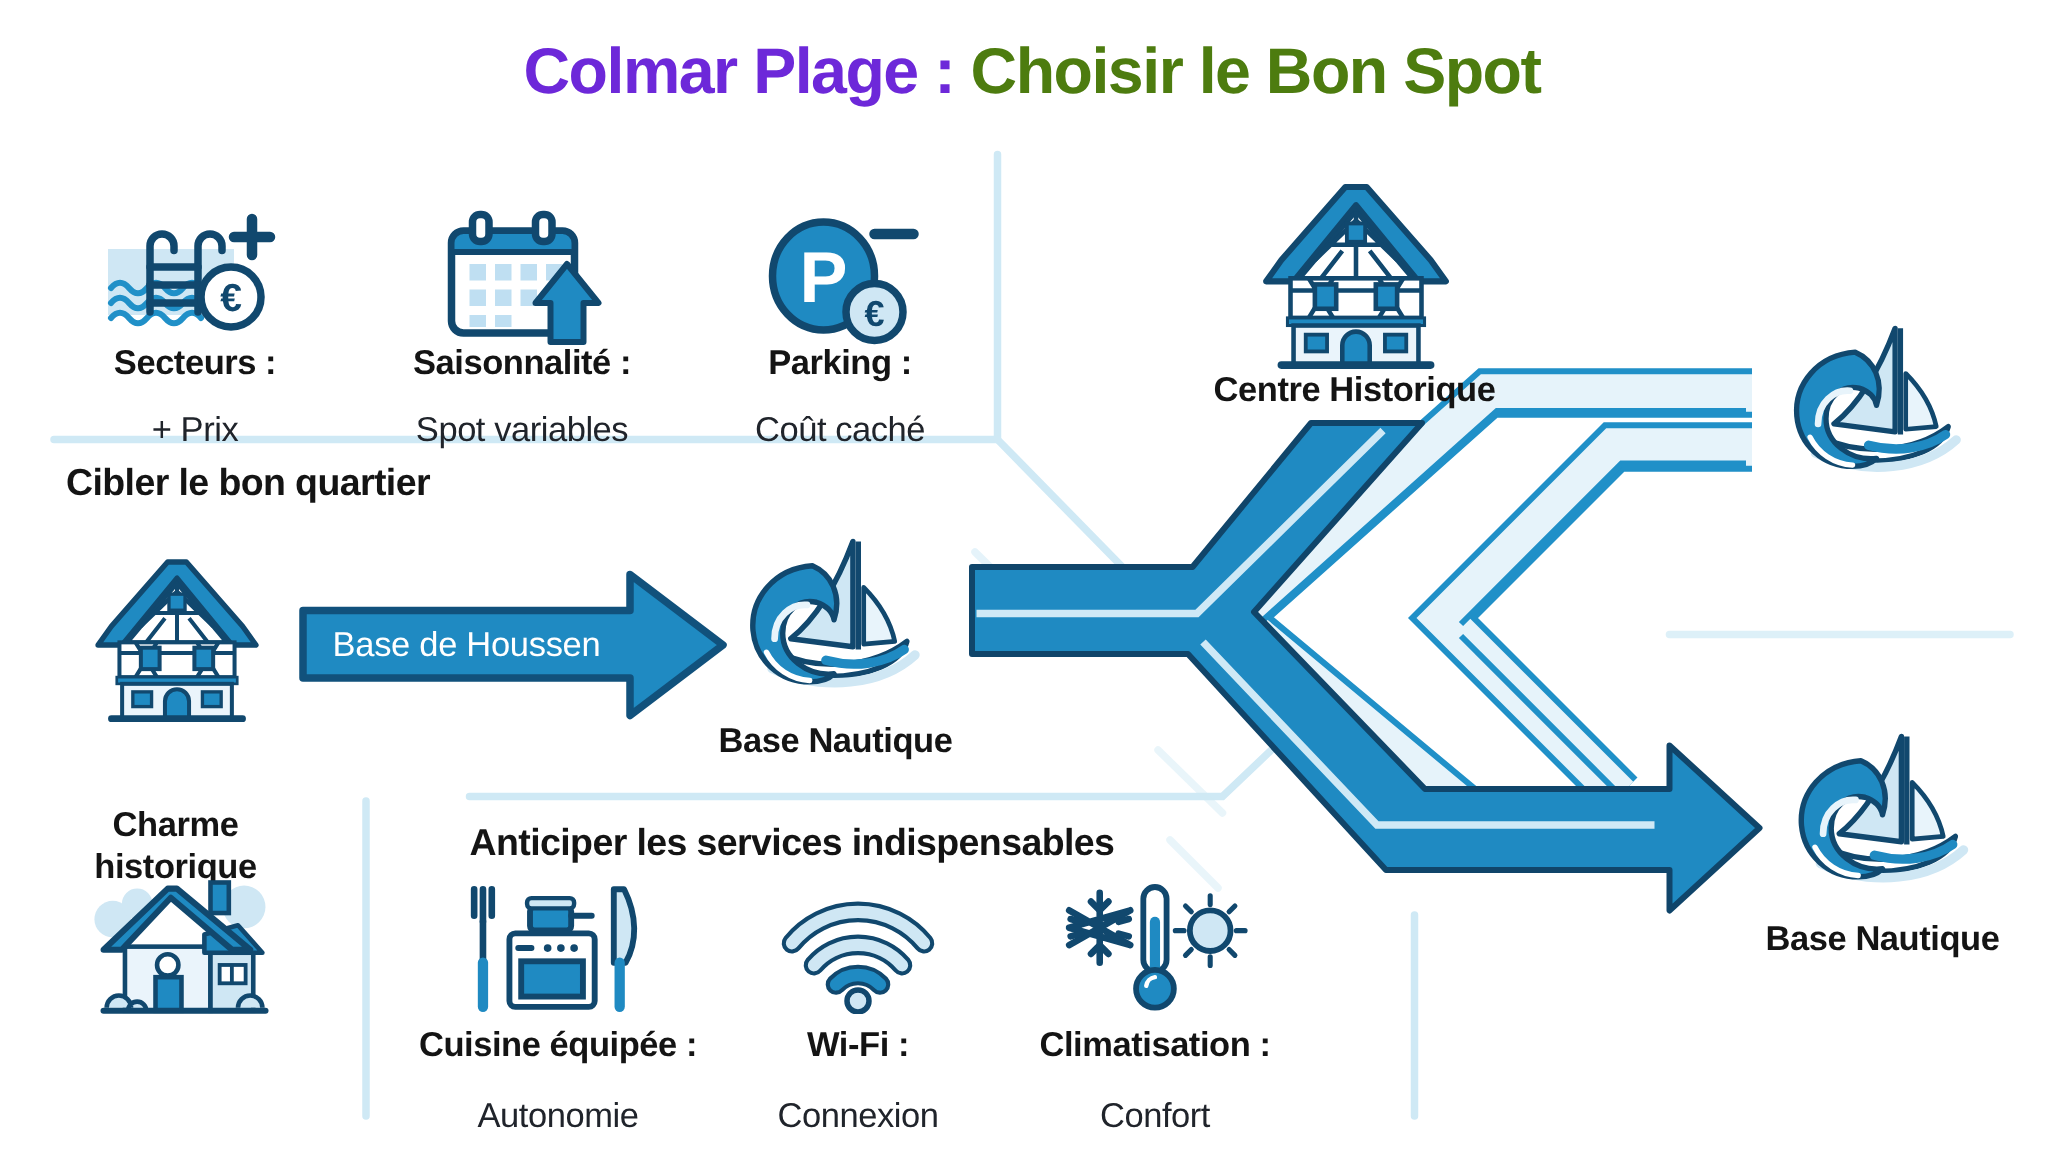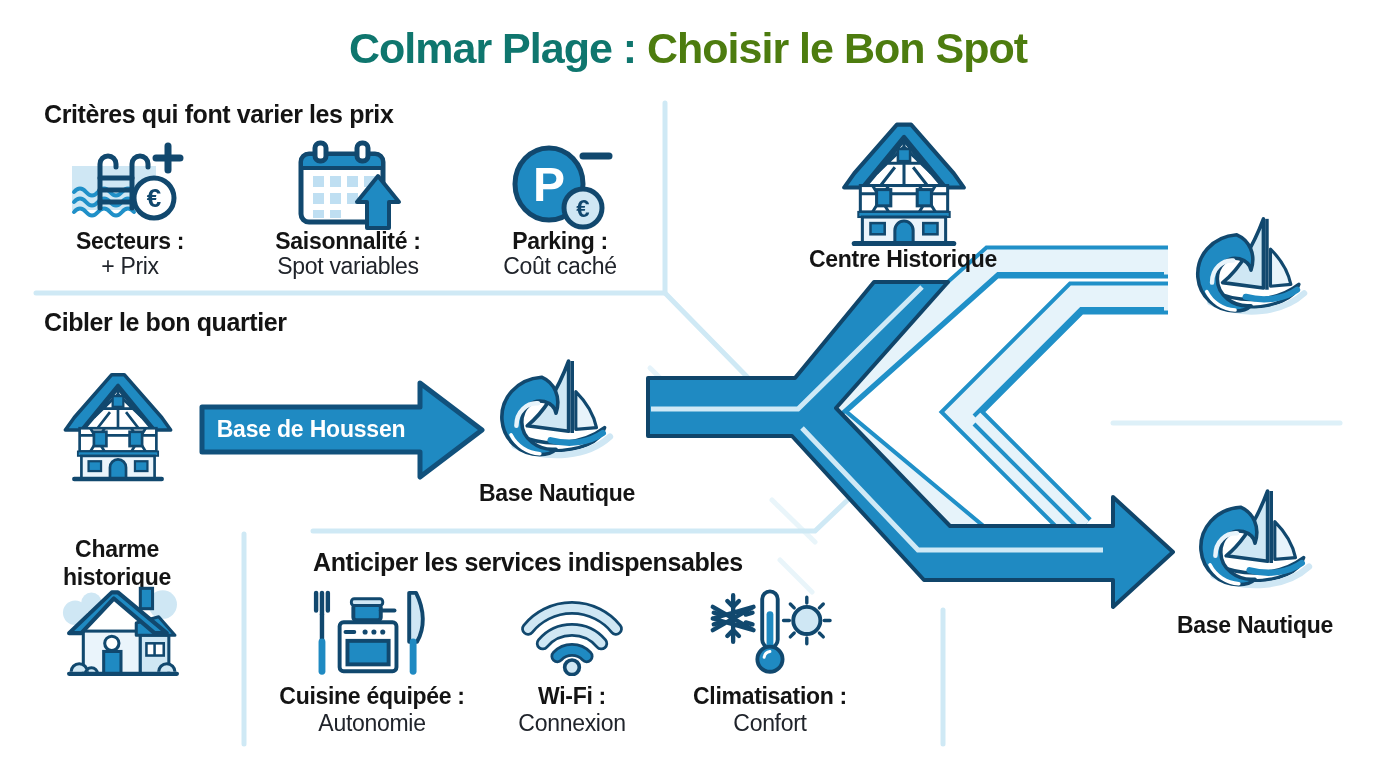--- a/index.html
+++ b/index.html
@@ -5,35 +5,35 @@
   html,body{margin:0;padding:0;background:#ffffff;}
   #stage{
     position:relative;width:1376px;height:768px;overflow:hidden;background:#ffffff;
     font-family:"Liberation Sans",sans-serif;color:#16181c;
   }
   .abs{position:absolute;}
   .title{
     left:0;top:24px;width:1376px;text-align:center;
     font-size:43px;font-weight:700;letter-spacing:-1px;white-space:nowrap;
   }
-  .title .t1{color:#0f766e;}
+  .title .t1{color:#6d28d9;}
   .title .t2{color:#4d7c0f;}
   .heading{
     font-size:25px;font-weight:700;color:#141414;letter-spacing:-0.4px;white-space:nowrap;
   }
   .lbl{
     font-size:23px;font-weight:700;color:#141414;text-align:center;
     letter-spacing:-0.3px;white-space:nowrap;
   }
   .sub{
     font-size:23px;font-weight:400;color:#20242b;text-align:center;
-    letter-spacing:-0.3px;white-space:nowrap;
+    letter-spacing:-0.3px;white-space:nowrap;margin-top:20px;
   }
   .arrow-label{
-    font-size:23px;font-weight:700;color:#ffffff;text-align:center;
+    font-size:23px;font-weight:400;color:#ffffff;text-align:center;
     letter-spacing:-0.2px;white-space:nowrap;
   }
   svg{display:block;}
 </style>
 </head>
 <body>
 
 <div id="stage">
 
   <svg width="0" height="0" style="position:absolute" aria-hidden="true">
@@ -98,21 +98,20 @@
       <path d="M802,428 L918,550 L1103,550"></path>
     </g>
 
     <path d="M202,407 L420,407 L420,383 L482,430 L420,477 L420,452 L202,452 Z" fill="#1f8ac2" stroke="#11517c" stroke-width="5" stroke-linejoin="round"></path>
   </svg>
 
   <div class="abs title">
     <span class="t1">Colmar Plage : </span><span class="t2">Choisir le Bon Spot</span>
   </div>
 
-  <div class="abs heading" style="left:44px;top:100px">Critères qui font varier les prix</div>
 
   <svg class="abs" style="left:68px;top:140px" width="122" height="92" viewBox="0 0 122 92">
     <rect x="4" y="26" width="84" height="44" fill="#cfe7f4"></rect>
     <g stroke="#2090c8" stroke-width="4" fill="none" stroke-linecap="round">
       <path d="M6,52 q6,-7 12,0 t12,0 t12,0 t12,0 t12,0"></path>
       <path d="M6,62 q6,-7 12,0 t12,0 t12,0 t12,0 t12,0"></path>
       <path d="M6,72 q6,-7 12,0 t12,0 t12,0 t12,0 t12,0"></path>
     </g>
     <g stroke="#11486e" stroke-width="5" fill="none" stroke-linecap="round">
       <path d="M32,68 V24 a8,8 0 0 1 16,0 v3"></path>

